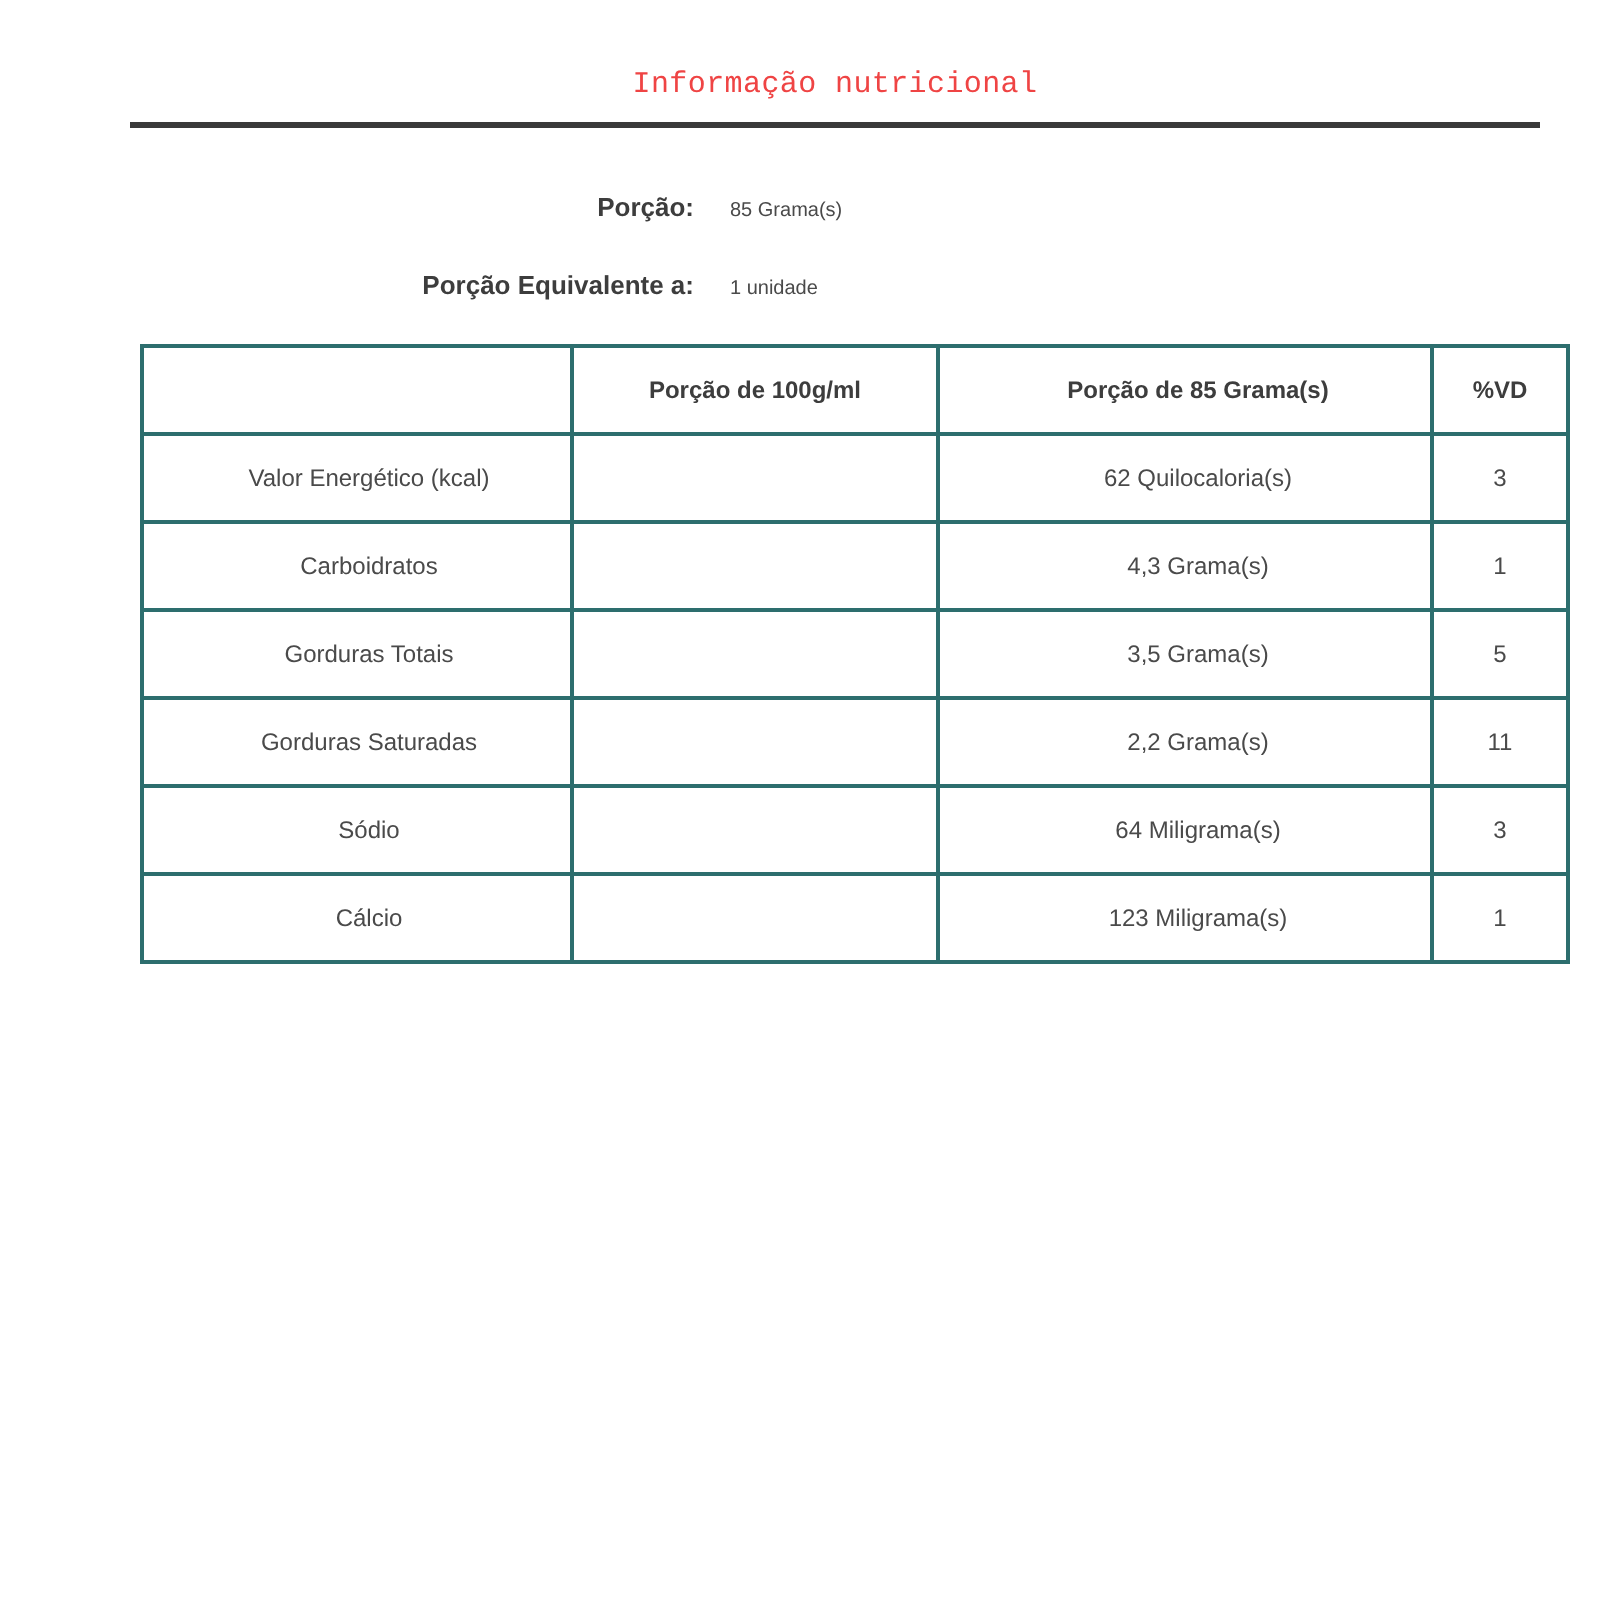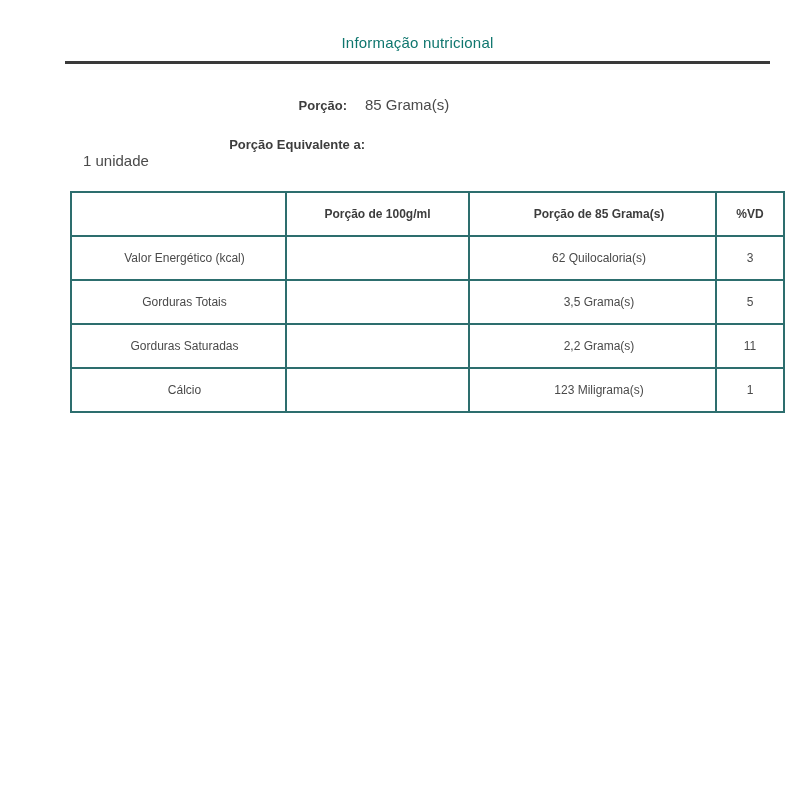--- a/index.html
+++ b/index.html
@@ -16,46 +16,47 @@
     width: 800px;
     height: 800px;
     background: #ffffff;
   }
   .title {
     margin: 34px auto 0 65px;
     width: 705px;
     text-align: center;
     font-size: 15px;
     letter-spacing: 0.2px;
-    color: #0f766e;
+    color: #ef4444;
+    font-family: Liberation Mono, monospace;
   }
   .title-rule {
     margin: 10px 0 0 65px;
     width: 705px;
     height: 3px;
     background: #3a3a3a;
   }
   .serving-row {
     display: flex;
     align-items: baseline;
     margin-left: 65px;
     width: 705px;
   }
   .serving-row.first { margin-top: 32px; }
-  .serving-row.second { margin-top: 24px; flex-direction: column; }
+  .serving-row.second { margin-top: 24px; }
   .serving-label {
     width: 282px;
     text-align: right;
     font-weight: bold;
     font-size: 13px;
     color: #3d3d3d;
   }
   .serving-value {
     margin-left: 18px;
-    font-size: 15px;
+    font-size: 10px;
     color: #4a4a4a;
   }
   table.nutrition {
     margin: 22px 16px 0 70px;
     width: 683px;
     border-collapse: collapse;
     table-layout: fixed;
   }
   table.nutrition th,
   table.nutrition td {
@@ -105,30 +106,42 @@
       </tr>
     </thead>
     <tbody>
       <tr>
         <td class="col-name">Valor Energético (kcal)</td>
         <td class="col-per100"></td>
         <td class="col-serv">62 Quilocaloria(s)</td>
         <td class="col-vd">3</td>
       </tr>
       <tr>
+        <td class="col-name">Carboidratos</td>
+        <td class="col-per100"></td>
+        <td class="col-serv">4,3 Grama(s)</td>
+        <td class="col-vd">1</td>
+      </tr>
+      <tr>
         <td class="col-name">Gorduras Totais</td>
         <td class="col-per100"></td>
         <td class="col-serv">3,5 Grama(s)</td>
         <td class="col-vd">5</td>
       </tr>
       <tr>
         <td class="col-name">Gorduras Saturadas</td>
         <td class="col-per100"></td>
         <td class="col-serv">2,2 Grama(s)</td>
         <td class="col-vd">11</td>
+      </tr>
+      <tr>
+        <td class="col-name">Sódio</td>
+        <td class="col-per100"></td>
+        <td class="col-serv">64 Miligrama(s)</td>
+        <td class="col-vd">3</td>
       </tr>
       <tr>
         <td class="col-name">Cálcio</td>
         <td class="col-per100"></td>
         <td class="col-serv">123 Miligrama(s)</td>
         <td class="col-vd">1</td>
       </tr>
     </tbody>
   </table>
 

